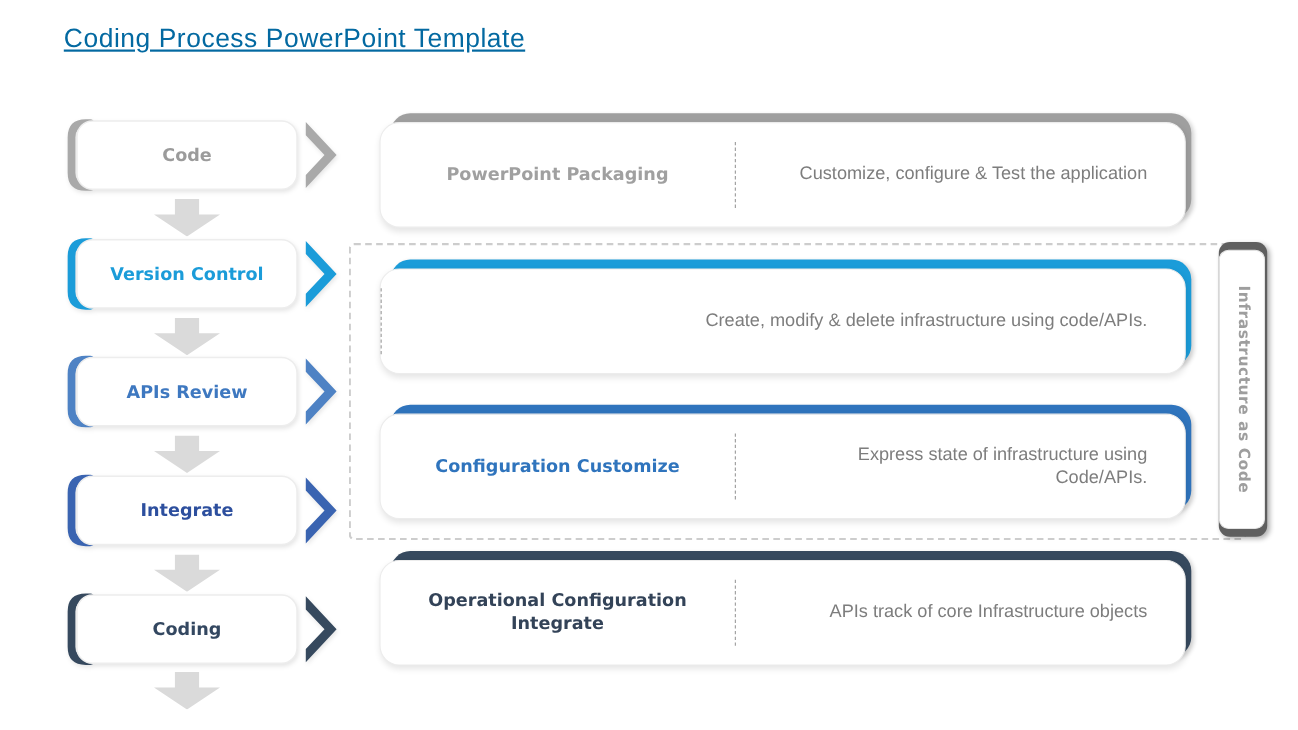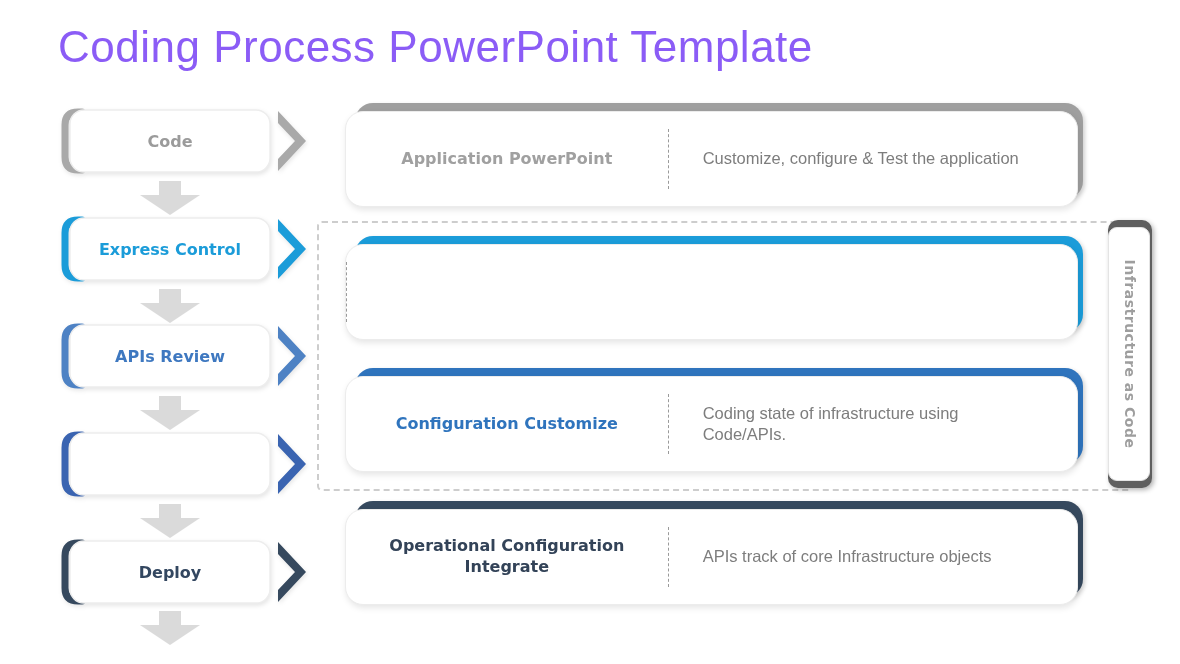--- a/index.html
+++ b/index.html
@@ -1,20 +1,20 @@
 <!DOCTYPE html>
 <html><head>
 <meta charset="utf-8">
 <style>
   html,body{margin:0;padding:0;background:#fff;}
   .canvas{position:relative;width:1180px;height:664px;background:#ffffff;overflow:hidden;
           font-family:"Liberation Sans",sans-serif;}
 
-  .page-title{position:absolute;left:58px;top:22px;font-size:44px;color:#8b5cf6;
-              font-family:"Liberation Sans",sans-serif;letter-spacing:.5px;}
+  .page-title{position:absolute;left:58px;top:22px;font-size:24px;color:#0369a1;
+              font-family:"Liberation Sans",sans-serif;letter-spacing:.5px;text-decoration:underline;}
 
   
   .step{position:absolute;left:52px;width:250px;height:66px;}
   .s0{top:108px}.s1{top:216px}.s2{top:323px}.s3{top:431px}.s4{top:539px}
   .step-svg{position:absolute;inset:0;width:250px;height:66px;overflow:visible;
             filter:drop-shadow(1px 2px 2px rgba(0,0,0,.10));}
   .step-svg .bracket{fill:none;stroke:var(--accent);stroke-width:7;stroke-linecap:round;}
   .step-svg .box{fill:#ffffff;stroke:#ededed;stroke-width:1.4;}
   .step-svg .chev{fill:var(--accent);}
   .step-label{position:absolute;left:20px;width:196px;top:50%;transform:translateY(-50%);
@@ -45,21 +45,21 @@
                background:var(--accent);border-radius:18px;
                box-shadow:2px 2px 4px rgba(0,0,0,.18);}
   .card-body{position:absolute;left:0;right:5px;top:8px;bottom:0;background:#ffffff;
              border:1px solid #ececec;border-radius:18px;
              box-shadow:1px 3px 6px rgba(0,0,0,.10);
              display:flex;align-items:center;}
   .card-title{flex:0 0 44%;text-align:center;font-family:"DejaVu Sans",sans-serif;
               font-weight:bold;font-size:16px;color:var(--text-accent);
               padding:0 18px;line-height:1.3;box-sizing:border-box;}
   .card-divider{align-self:stretch;margin:17px 0;border-left:1px dashed #9a9a9a;width:0;}
-  .card-desc{flex:1;text-align:left;font-size:16.5px;color:#7d7d7d;
+  .card-desc{flex:1;text-align:right;font-size:16.5px;color:#7d7d7d;
              padding:0 34px;line-height:1.3;}
 </style>
 </head>
 <body>
 
 <div class="canvas">
 
   <div class="page-title">Coding Process PowerPoint Template</div>
 
   <div class="group-outline"></div>
@@ -82,21 +82,21 @@
         <polygon points="27,0 49,0 49,14 68,14 38,34 8,14 27,14"></polygon>
       </svg>
   </div>
 
   <div class="step s1" style="--accent: #1B9CD9; --text-accent: #1B9CD9;">
     <svg class="step-svg" viewBox="0 0 250 66">
       <path class="bracket" d="M 30 4 L 26 4 Q 13 4 13 17 L 13 49 Q 13 62 26 62 L 30 62"></path>
       <rect class="box" x="18" y="2" width="200" height="62" rx="14"></rect>
       <path class="chev" d="M 226 3 L 254 33 L 226 63 L 226 51 L 243 33 L 226 15 Z"></path>
     </svg>
-    <span class="step-label">Express Control</span>
+    <span class="step-label">Version Control</span>
   </div>
   <div class="flow-arrow fa1">
     <svg viewBox="0 0 76 34">
         <polygon points="27,0 49,0 49,14 68,14 38,34 8,14 27,14"></polygon>
       </svg>
   </div>
 
   <div class="step s2" style="--accent: #4E82C4; --text-accent: #3E78C0;">
     <svg class="step-svg" viewBox="0 0 250 66">
       <path class="bracket" d="M 30 4 L 26 4 Q 13 4 13 17 L 13 49 Q 13 62 26 62 L 30 62"></path>
@@ -110,63 +110,65 @@
         <polygon points="27,0 49,0 49,14 68,14 38,34 8,14 27,14"></polygon>
       </svg>
   </div>
 
   <div class="step s3" style="--accent: #3A64B1; --text-accent: #2D4F9E;">
     <svg class="step-svg" viewBox="0 0 250 66">
       <path class="bracket" d="M 30 4 L 26 4 Q 13 4 13 17 L 13 49 Q 13 62 26 62 L 30 62"></path>
       <rect class="box" x="18" y="2" width="200" height="62" rx="14"></rect>
       <path class="chev" d="M 226 3 L 254 33 L 226 63 L 226 51 L 243 33 L 226 15 Z"></path>
     </svg>
+    <span class="step-label">Integrate</span>
   </div>
   <div class="flow-arrow fa3">
     <svg viewBox="0 0 76 34">
         <polygon points="27,0 49,0 49,14 68,14 38,34 8,14 27,14"></polygon>
       </svg>
   </div>
 
   <div class="step s4" style="--accent: #36495E; --text-accent: #334760;">
     <svg class="step-svg" viewBox="0 0 250 66">
       <path class="bracket" d="M 30 4 L 26 4 Q 13 4 13 17 L 13 49 Q 13 62 26 62 L 30 62"></path>
       <rect class="box" x="18" y="2" width="200" height="62" rx="14"></rect>
       <path class="chev" d="M 226 3 L 254 33 L 226 63 L 226 51 L 243 33 L 226 15 Z"></path>
     </svg>
-    <span class="step-label">Deploy</span>
+    <span class="step-label">Coding</span>
   </div>
   <div class="flow-arrow fa4">
     <svg viewBox="0 0 76 34">
         <polygon points="27,0 49,0 49,14 68,14 38,34 8,14 27,14"></polygon>
       </svg>
   </div>
 
   <div class="card c0" style="--accent: #9F9F9F; --text-accent: #A0A0A0;">
     <div class="card-accent"></div>
     <div class="card-body">
-      <div class="card-title">Application PowerPoint</div>
+      <div class="card-title">PowerPoint Packaging</div>
       <div class="card-divider"></div>
       <div class="card-desc">Customize, configure &amp; Test the application</div>
     </div>
   </div>
 
   <div class="card c1" style="--accent: #1B9CD9; --text-accent: #1B9CD9;">
     <div class="card-accent"></div>
     <div class="card-body">
       <div class="card-divider"></div>
+      <div class="card-desc">Create, modify &amp; delete infrastructure using code/APIs.</div>
     </div>
   </div>
 
   <div class="card c2" style="--accent: #2F74BD; --text-accent: #2F74BD;">
     <div class="card-accent"></div>
     <div class="card-body">
       <div class="card-title">Configuration Customize</div>
       <div class="card-divider"></div>
-      <div class="card-desc">Coding state of infrastructure using Code/APIs.</div>
+      <div class="card-desc">Express state of infrastructure using Code/APIs.</div>
     </div>
   </div>
 
   <div class="card c3" style="--accent: #36495E; --text-accent: #334358;">
     <div class="card-accent"></div>
     <div class="card-body">
       <div class="card-title">Operational Configuration Integrate</div>
       <div class="card-divider"></div>
       <div class="card-desc">APIs track of core Infrastructure objects</div>
     </div>

